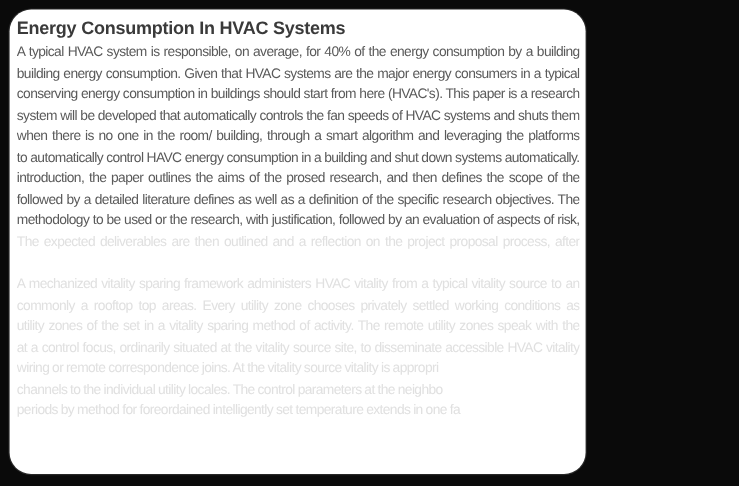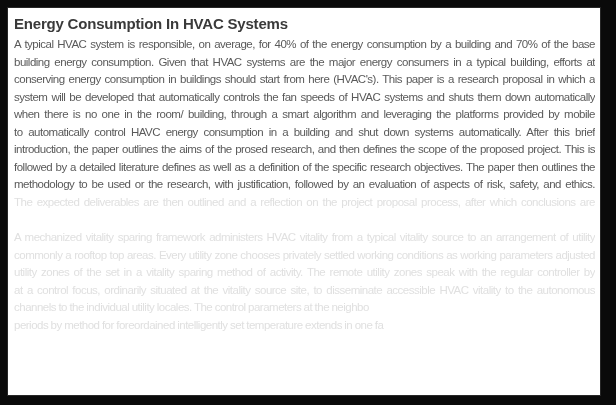--- a/index.html
+++ b/index.html
@@ -8,24 +8,25 @@
     --lh:17.5px;
   }
   *{box-sizing:border-box;margin:0;padding:0;}
   html,body{width:616px;height:405px;overflow:hidden;}
   body{
     background:var(--frame);
     position:relative;
     font-family:"Liberation Sans","DejaVu Sans",sans-serif;
   }
   .page{
-    position:absolute;left:8px;top:8px;width:592px;height:387px;
+    position:absolute;left:8px;top:8px;width:480px;height:387px;
     background:var(--page_bg);
     overflow:hidden;
     box-shadow:0 0 0 1px rgba(255,255,255,0.12);
+    border-radius:18px;
   }
   .content{
     position:absolute;left:6px;top:4px;right:5px;
   }
   .doc-title{
     font-size:15px;font-weight:bold;color:var(--title);
     line-height:20px;letter-spacing:-0.2px;margin-top:2px;
   }
   .paragraph{margin-top:2px;}
   .paragraph--second{margin-top:18px;}
@@ -57,18 +58,19 @@
       <div class="line">followed by a detailed literature defines as well as a definition of the specific research objectives. The paper then outlines the</div>
       <div class="line">methodology to be used or the research, with justification, followed by an evaluation of aspects of risk, safety, and ethics.</div>
       <div class="line line--faded">The expected deliverables are then outlined and a reflection on the project proposal process, after which conclusions are</div>
     </div>
 
     <div class="paragraph paragraph--second">
       <div class="line line--faded">A mechanized vitality sparing framework administers HVAC vitality from a typical vitality source to an arrangement of utility</div>
       <div class="line line--faded">commonly a rooftop top areas. Every utility zone chooses privately settled working conditions as working parameters adjusted</div>
       <div class="line line--faded">utility zones of the set in a vitality sparing method of activity. The remote utility zones speak with the regular controller by</div>
       <div class="line line--faded">at a control focus, ordinarily situated at the vitality source site, to disseminate accessible HVAC vitality to the autonomous</div>
+      <div class="line line--faded line--end">wiring or remote correspondence joins. At the vitality source vitality is appropri</div>
       <div class="line line--faded line--end">channels to the individual utility locales. The control parameters at the neighbo</div>
       <div class="line line--faded line--end">periods by method for foreordained intelligently set temperature extends in one fa</div>
     </div>
 
   </div>
 </div>
 
 </body></html>

